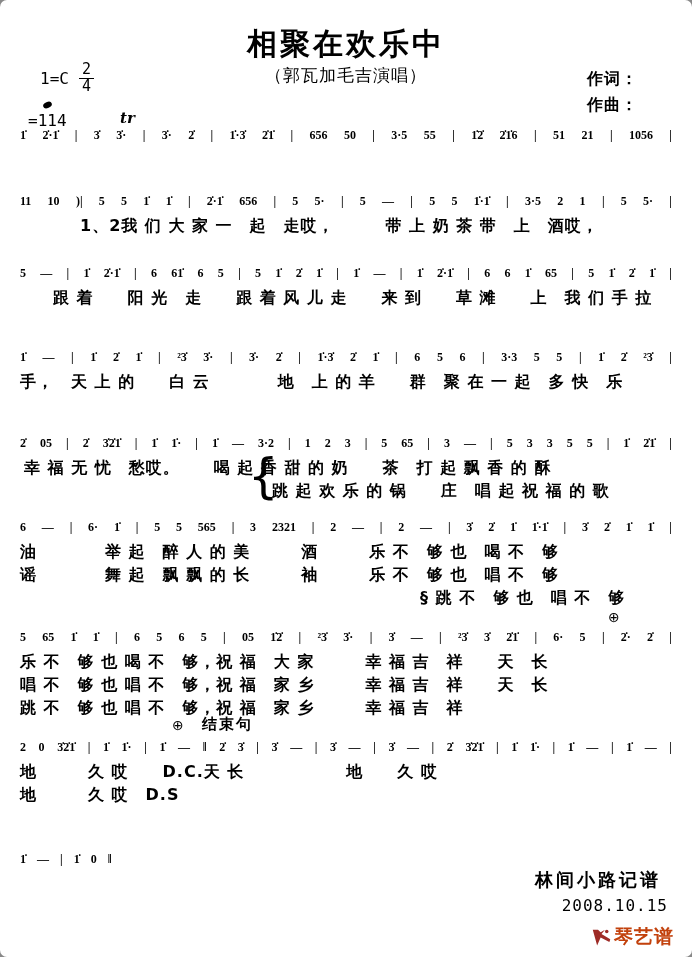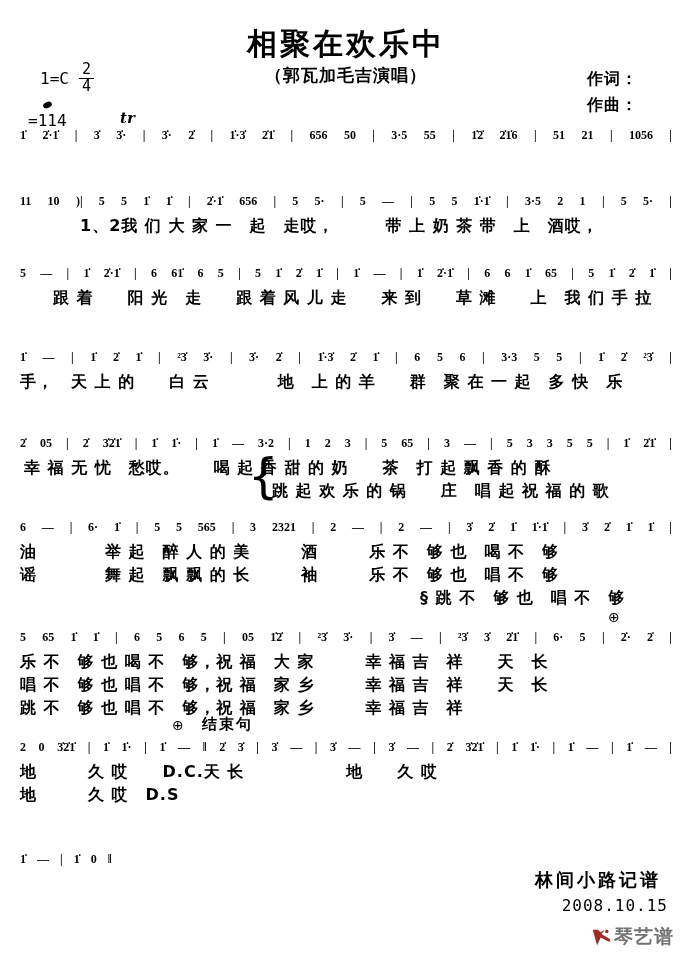--- a/index.html
+++ b/index.html
@@ -1,28 +1,28 @@
 <!DOCTYPE html>
 <html><head>
 <meta charset="utf-8">
 <style>
   html,body{margin:0;padding:0;background:#888;}
   .page{
     position:relative;width:692px;height:957px;margin:0 auto;
     background:#ffffff;color:#000;
-    font-family:"DejaVu Sans",sans-serif;overflow:hidden;
+    font-family:"DejaVu Sans",sans-serif;overflow:hidden;border-radius:7px;
   }
   
   .title{
     position:absolute;top:24px;left:0;width:100%;text-align:center;
     font-family:"DejaVu Serif",serif;font-weight:bold;font-size:30px;letter-spacing:3px;
   }
   .subtitle{
     position:absolute;top:64px;left:0;width:100%;text-align:center;
-    font-weight:bold;font-size:17px;letter-spacing:1px;
+    font-weight:normal;font-size:17px;letter-spacing:1px;
   }
   .credits{
     position:absolute;top:66px;right:54px;text-align:left;
     font-weight:bold;font-size:16px;line-height:26px;letter-spacing:1px;
   }
   .keysig{
     position:absolute;top:62px;left:40px;
     font-family:"DejaVu Sans Mono",monospace;font-size:16px;
     display:flex;align-items:center;gap:10px;
   }
@@ -59,21 +59,21 @@
     position:absolute;top:868px;right:31px;
     font-weight:bold;font-size:18px;letter-spacing:3px;
   }
   .date{
     position:absolute;top:896px;right:24px;
     font-family:"DejaVu Sans Mono",monospace;font-size:16px;letter-spacing:1px;
   }
   .logo{
     position:absolute;top:924px;right:18px;
     display:flex;align-items:center;gap:2px;
-    color:#737373;font-weight:bold;font-size:19px;letter-spacing:1px;
+    color:#c2410c;font-weight:bold;font-size:19px;letter-spacing:1px;
   }
 </style>
 </head>
 <body>
 
 <div class="page">
 
   <div class="title">相聚在欢乐中</div>
   <div class="subtitle">（郭瓦加毛吉演唱）</div>
   <div class="credits">

